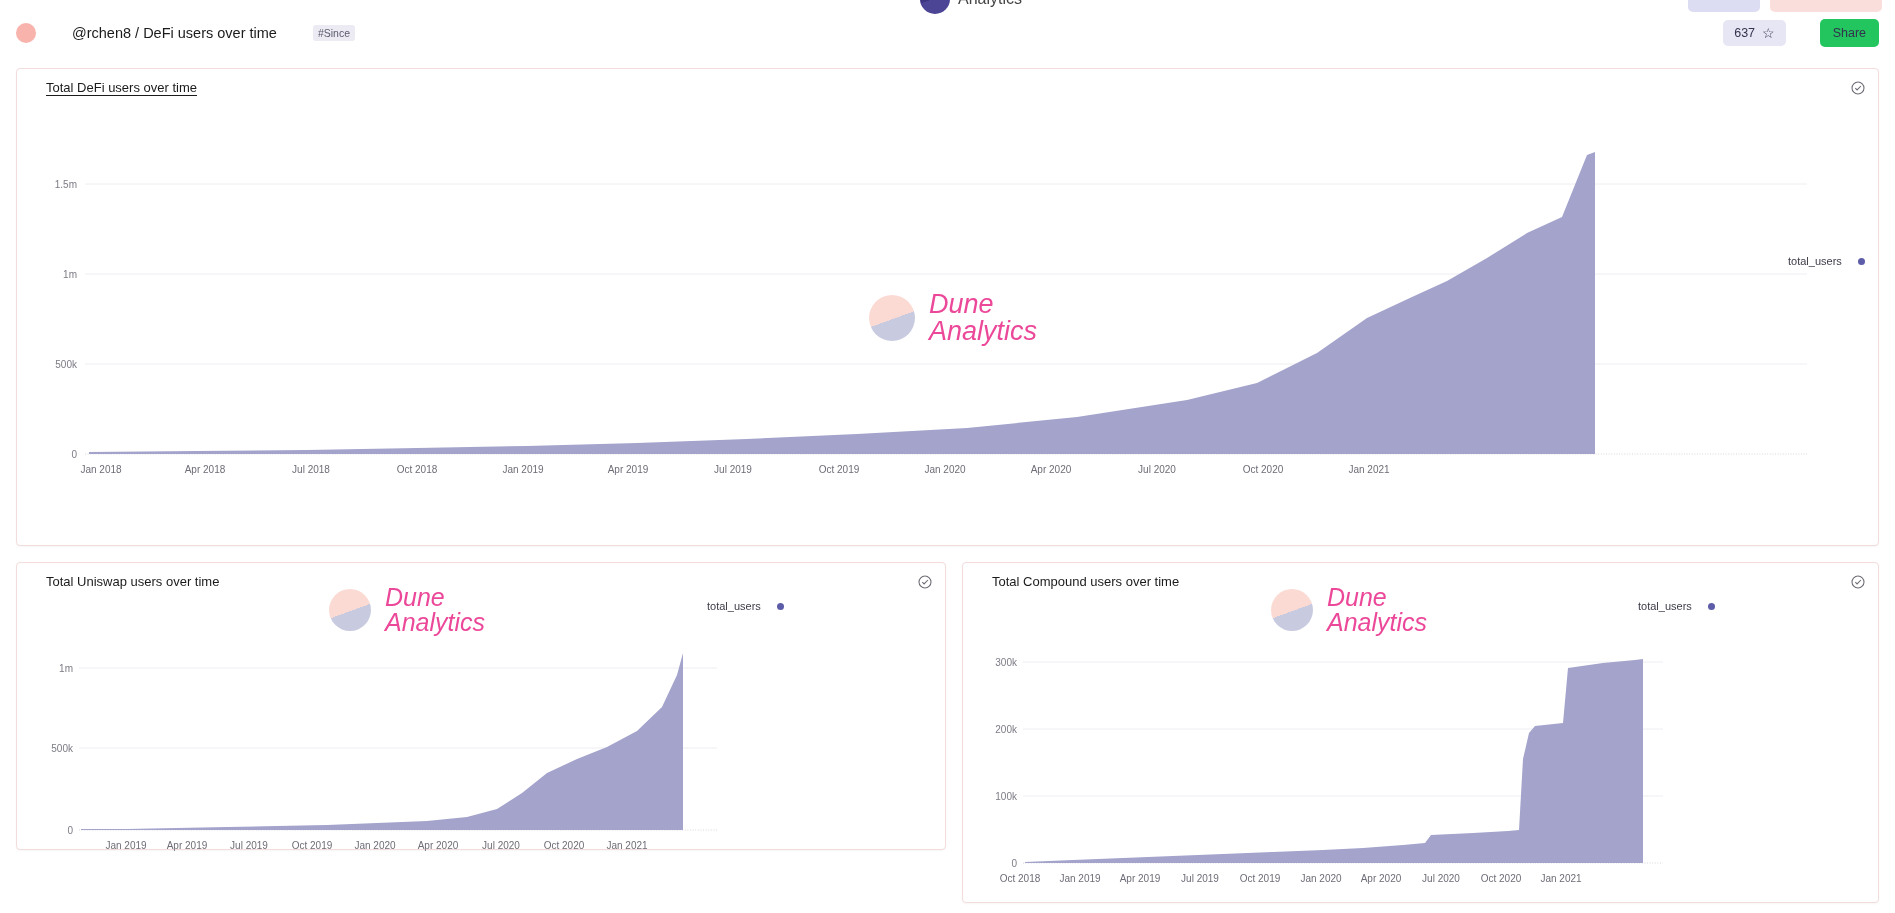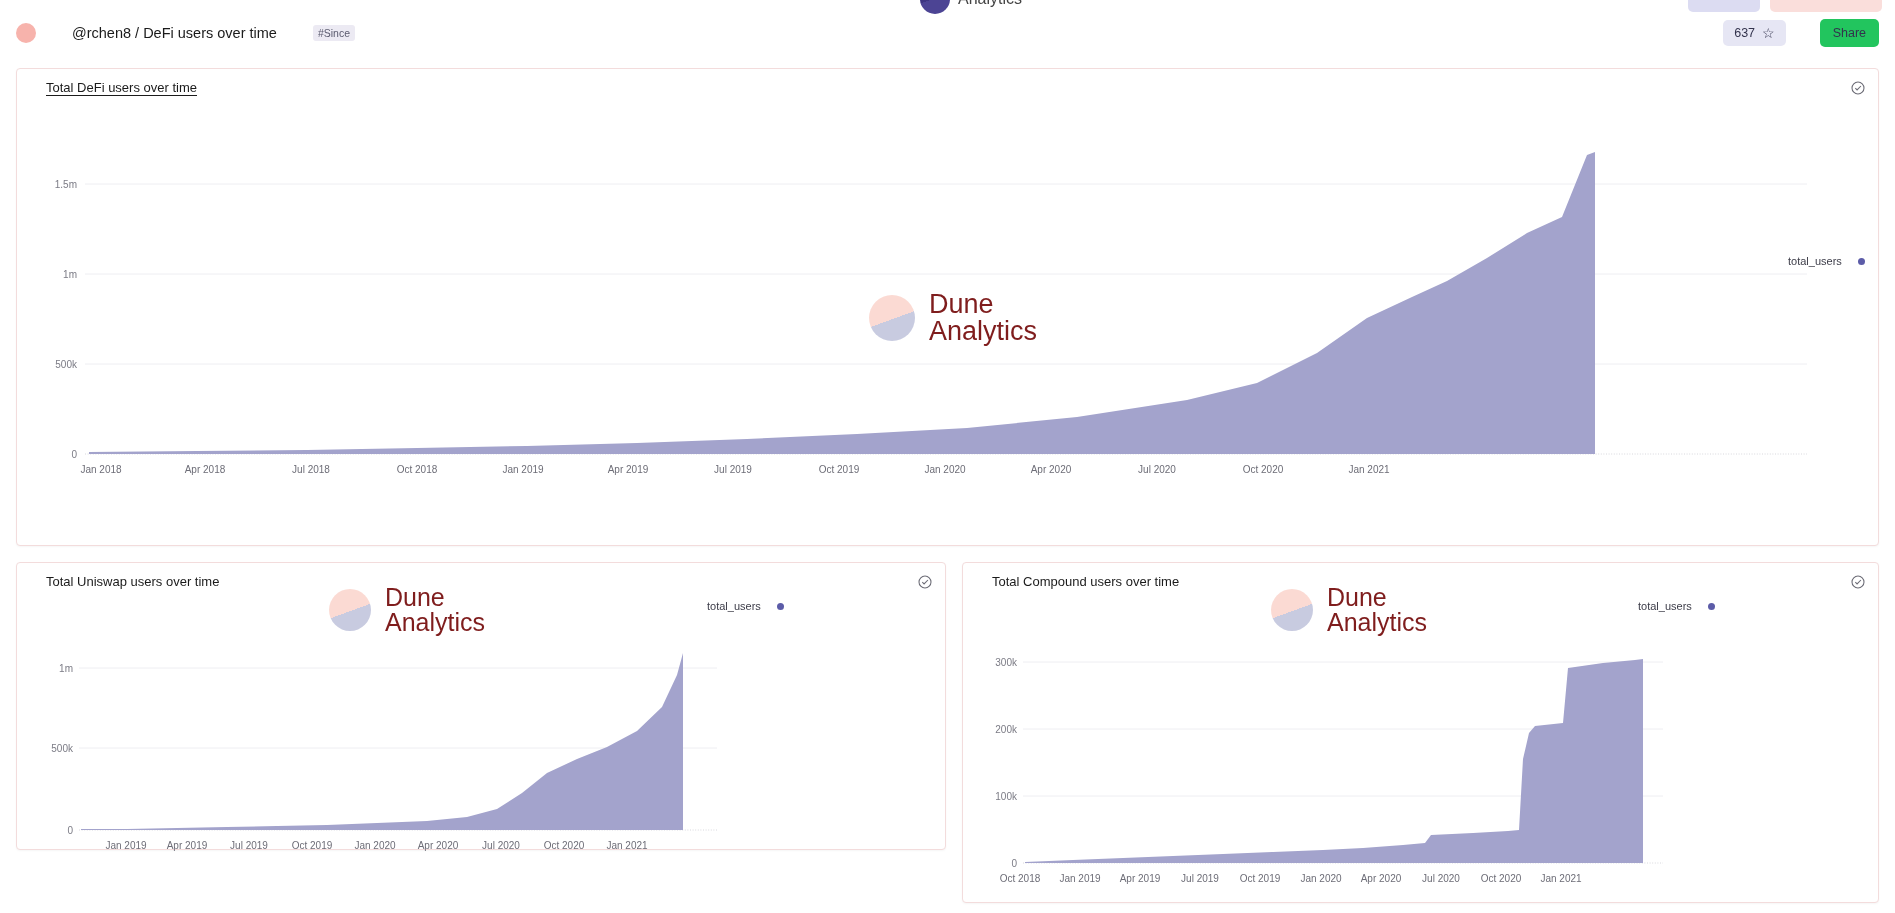--- a/index.html
+++ b/index.html
@@ -109,21 +109,21 @@
 
   
   .watermark {
     position: absolute; display: flex; align-items: center; gap: 14px;
     pointer-events: none; user-select: none;
   }
   .wm-circle {
     border-radius: 50%;
     background: linear-gradient(160deg,#fbdad3 0%,#fbdad3 52%,#c8cbe0 52%,#c8cbe0 100%);
   }
-  .wm-text { color: #7f1d1d; line-height: 1.0; font-family: "Liberation Sans", sans-serif; }
+  .wm-text { color: #ec4899; line-height: 1.0; font-family: "Liberation Sans", sans-serif; font-style: italic; }
   .wm-l1 { display: block; }
   .wm-l2 { display: block; }
 
   #wm-defi { left: 868px; top: 290px; }
   #wm-defi .wm-circle { width: 46px; height: 46px; }
   #wm-defi .wm-text { font-size: 27px; }
 
   #wm-uniswap { left: 395px; top: 713px; }
   #wm-uniswap .wm-circle { width: 42px; height: 42px; }
   #wm-uniswap .wm-text { font-size: 25px; }

